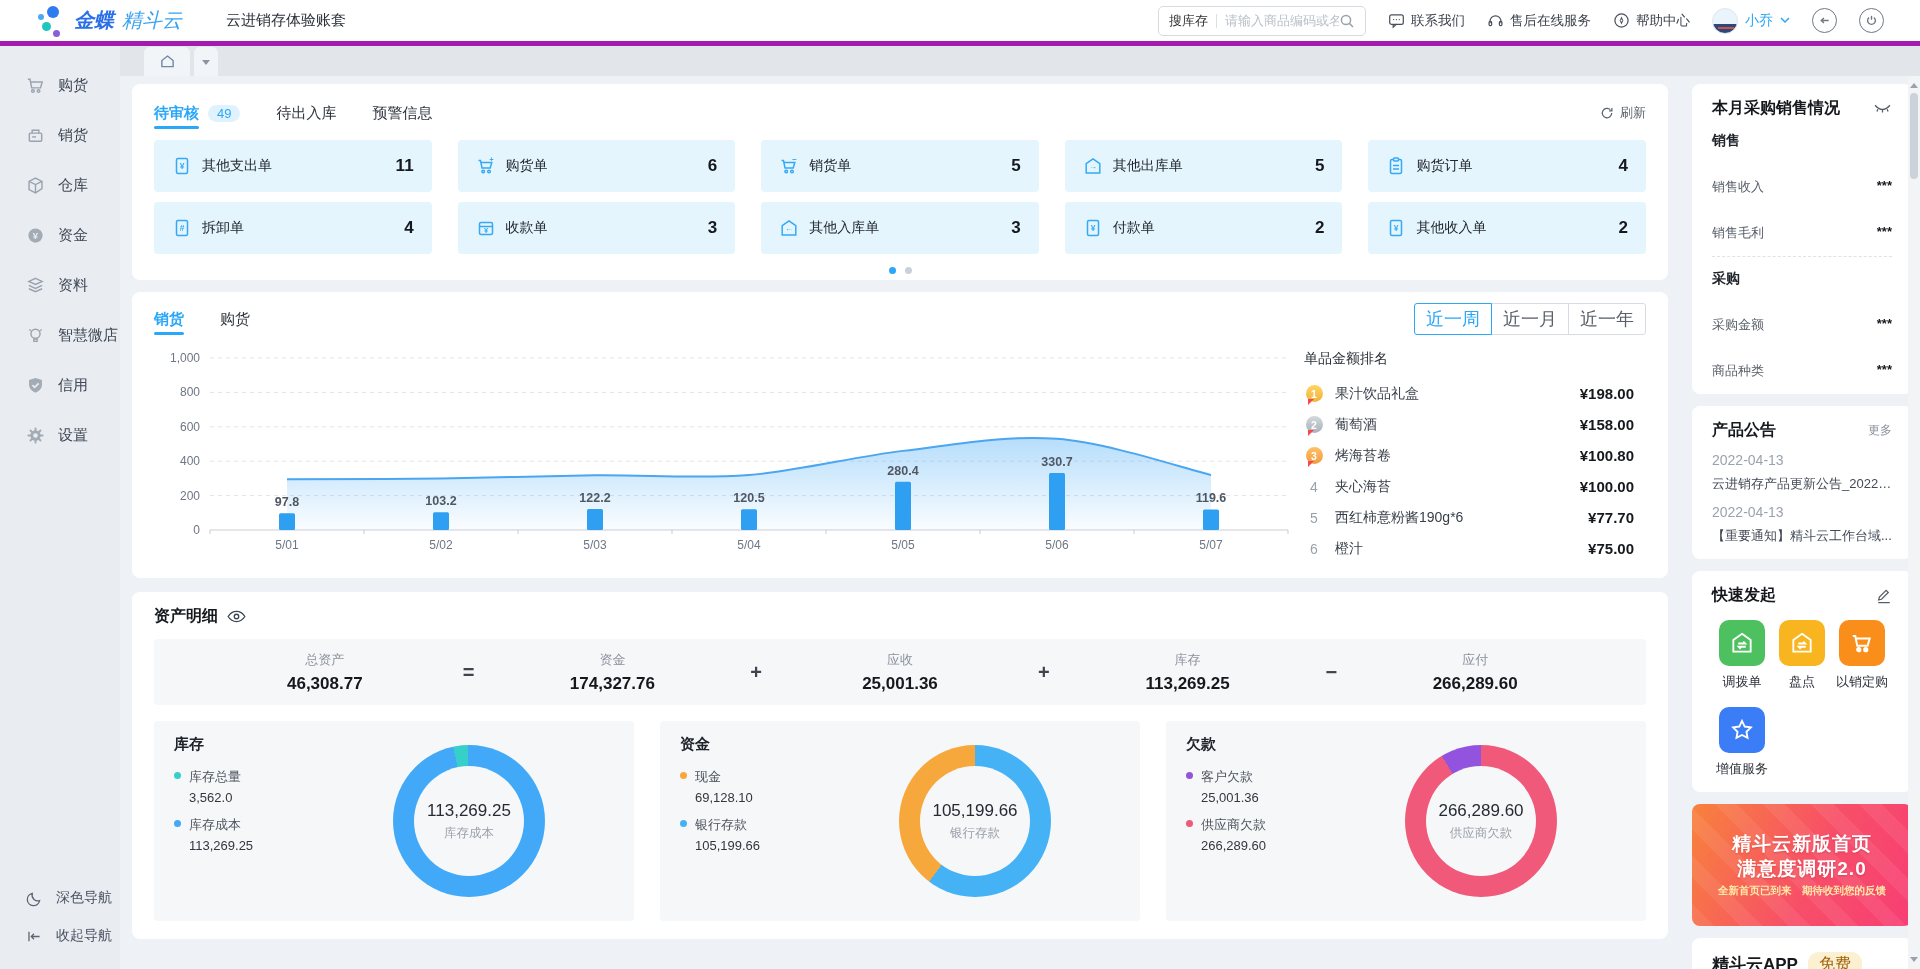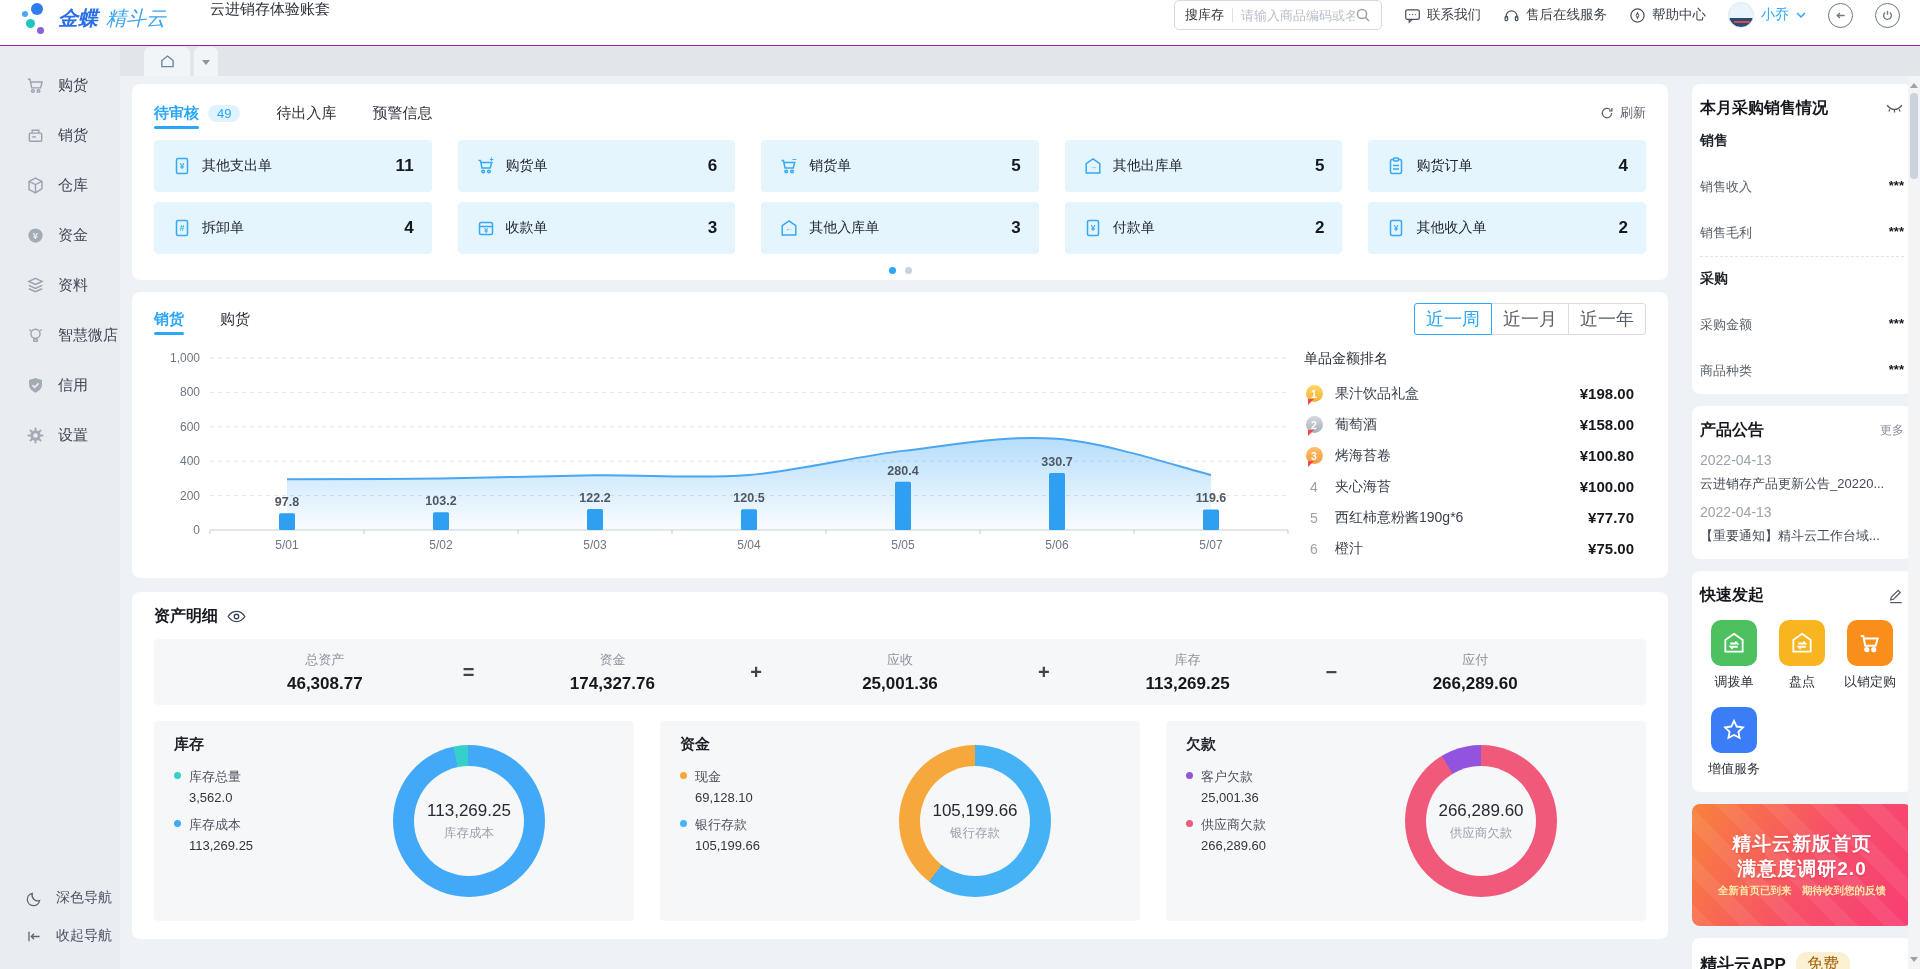--- a/index.html
+++ b/index.html
@@ -1,19 +1,19 @@
 <!DOCTYPE html>
 <html><head>
 <meta charset="utf-8">
 <style>
 *{margin:0;padding:0;box-sizing:border-box}
 html,body{width:1920px;height:969px;overflow:hidden;font-family:"Liberation Sans",sans-serif;background:#eef1f5;color:#23272e}
 svg{display:block}
 
-.topbar{height:46px;background:#fff;display:flex;align-items:flex-start;padding:0 20px;border-bottom:1px solid #a21caf;position:relative;z-index:5}
+.topbar{height:46px;background:#fff;display:flex;align-items:center;padding:0 36px;border-bottom:5px solid #a21caf;position:relative;z-index:5}
 .logo{display:flex;align-items:center;gap:8px;cursor:pointer}
 .logo-dots{width:30px;height:36px;position:relative}
 .ld{position:absolute;border-radius:50%}
 .ld1{width:12px;height:12px;background:#2f7bf0;left:11px;top:3px}
 .ld2{width:6px;height:6px;background:#49a9f5;left:2px;top:11px}
 .ld3{width:9px;height:9px;background:#1fc6c0;left:6px;top:19px}
 .ld4{width:7px;height:7px;background:#8a5fd8;left:17px;top:27px}
 .logo-jin{font-size:20px;font-weight:700;font-style:italic;color:#2a6fe8}
 .logo-jdy{font-size:20px;font-style:italic;color:#3aa3f0}
 .account-title{margin-left:44px;font-size:15px;color:#2b313b}
@@ -102,21 +102,21 @@
 .dot8{width:7px;height:7px;border-radius:50%;margin:4px 8px 0 0;flex-shrink:0}
 .lg-label{font-size:13px;color:#4d545e}
 .lg-value{font-size:13px;color:#32373f;margin-top:4px}
 .donut-wrap{flex:1;display:flex;align-items:center;justify-content:center}
 .donut{width:152px;height:152px;border-radius:50%;position:relative}
 .hole{position:absolute;inset:21px;background:#f6f7f9;border-radius:50%;display:flex;flex-direction:column;align-items:center;justify-content:center}
 .hole-v{font-size:17px;color:#262b33}
 .hole-l{font-size:12.5px;color:#9aa1ab;margin-top:4px}
 
 .rightcol{width:220px;flex-shrink:0}
-.rpanel{background:#fff;border-radius:8px;padding:14px 8px;margin-bottom:12px}
+.rpanel{background:#fff;border-radius:8px;padding:14px 20px;margin-bottom:12px}
 .rp-head{display:flex;align-items:center;justify-content:space-between}
 .rp-title{font-size:16px;font-weight:700;color:#15181d}
 .more{font-size:12px;color:#8a919c;cursor:pointer}
 .sec-title{font-size:14px;font-weight:700;color:#20242b;margin-top:13px}
 .kv{display:flex;justify-content:space-between;margin-top:28px}
 .kv-l{font-size:13px;color:#596069}
 .kv-v{font-size:13px;font-weight:700;color:#15181d}
 .dash-div{border-top:1px dashed #dfe3e9;margin:14px 0 0}
 .ann-date{font-size:14px;color:#9aa3ad;margin-top:11px}
 .ann-text{font-size:13px;color:#434a56;margin-top:7px;white-space:nowrap;overflow:hidden;text-overflow:ellipsis;cursor:pointer}

